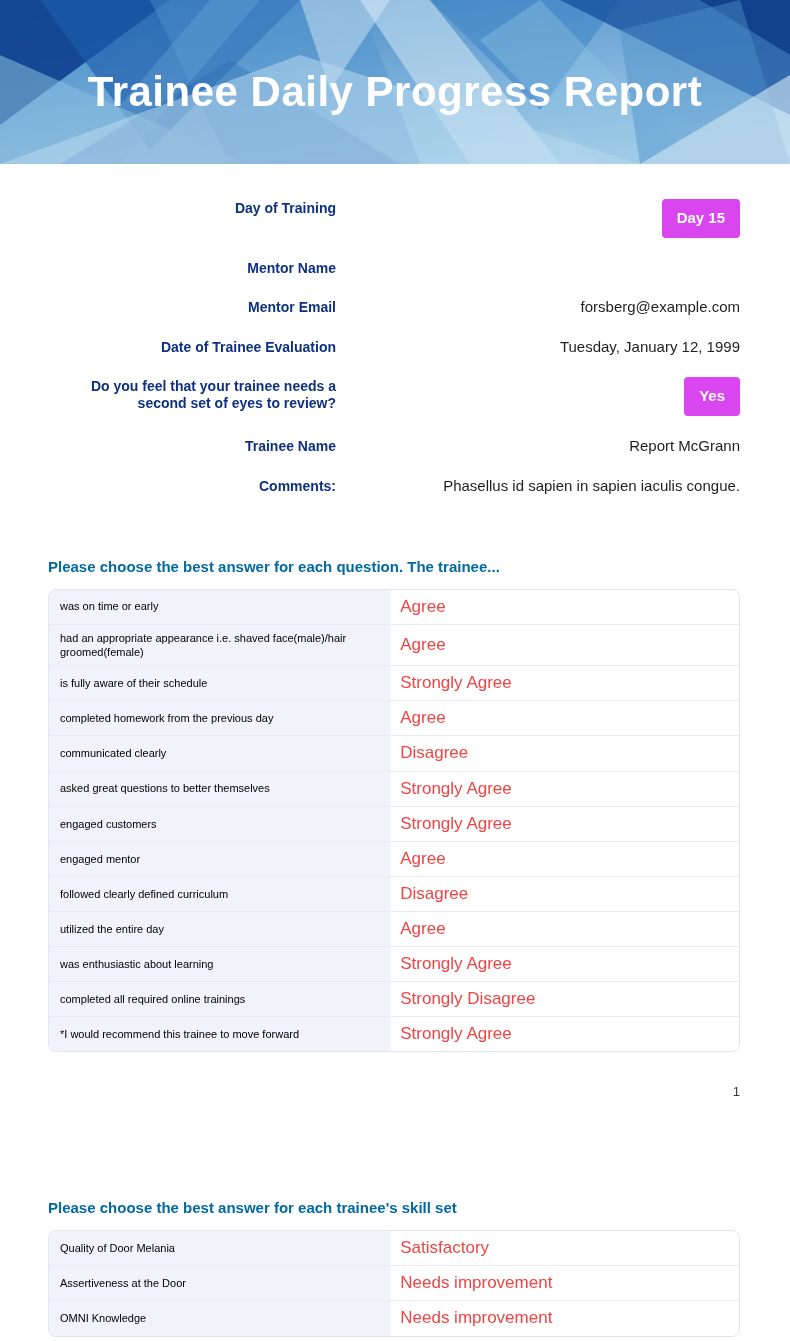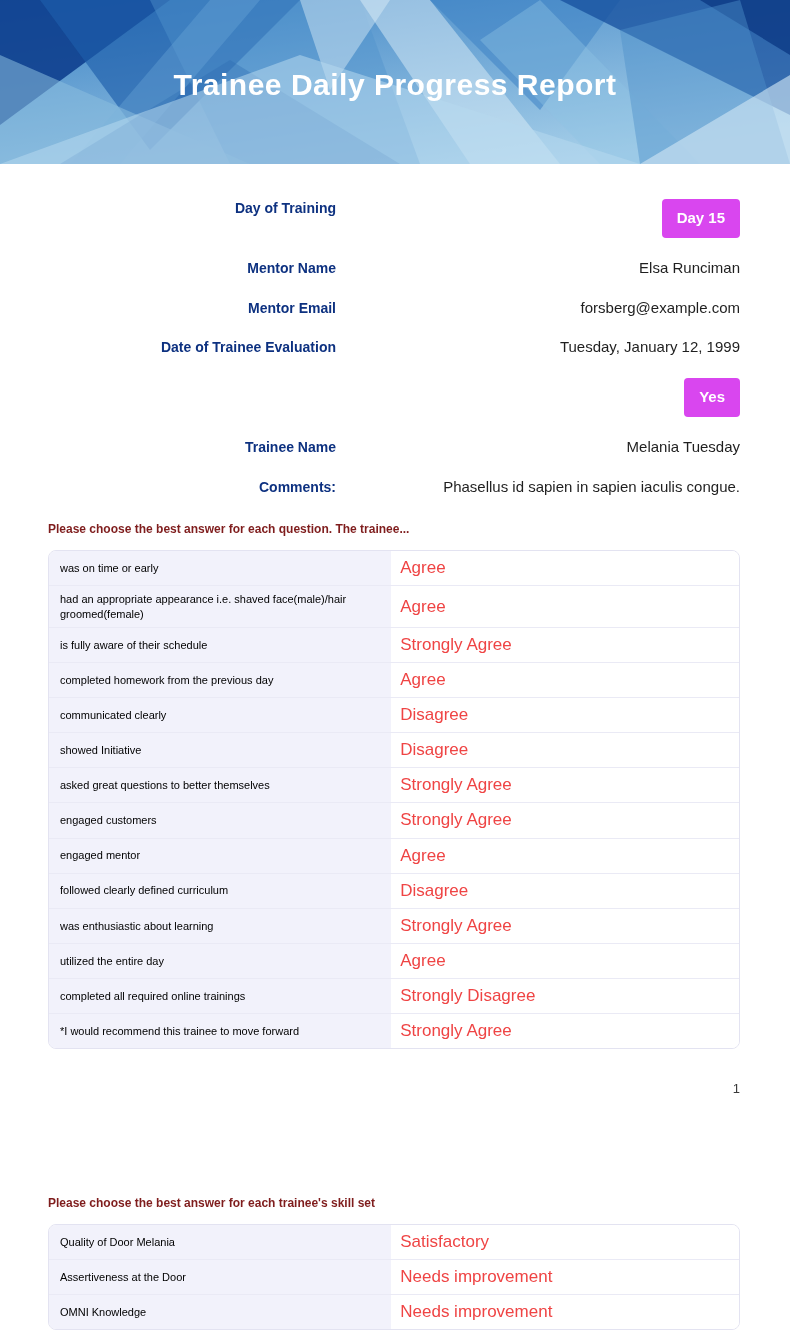--- a/index.html
+++ b/index.html
@@ -4,34 +4,34 @@
 <style>
   * { margin:0; padding:0; box-sizing:border-box; }
   html,body { width:790px; height:1341px; overflow:hidden; background:#ffffff;
     font-family:"Liberation Sans", sans-serif; }
   .page { width:790px; height:1341px; position:relative; background:#fff; }
 
   
   .report-header { position:relative; width:790px; height:164px; overflow:hidden; }
   .report-header svg { position:absolute; inset:0; display:block; }
   .report-title { position:absolute; top:68px; left:0; width:100%; text-align:center;
-    color:#ffffff; font-size:30px; font-weight:bold; letter-spacing:0.5px; }
+    color:#ffffff; font-size:42px; font-weight:bold; letter-spacing:0.5px; }
 
   
   .fields { margin:34px 50px 0 48px; }
   .field-row { display:flex; align-items:flex-start; margin-bottom:20px;text-align:right; }
   .field-label { width:288px; flex:0 0 288px; color:#0d3180; font-weight:bold;
     font-size:14px; line-height:1.22; padding-top:2px; }
   .field-value { flex:1; font-size:15px; color:#1f1f1f; line-height:1.25; padding-top:1px; }
   .badge { display:inline-block; background:#d946ef; color:#ffffff; font-weight:bold;
     font-size:15px; padding:10px 15px; border-radius:4px; }
 
   
-  .section-heading { margin:26px 50px 14px 48px; color:#7f1d1d; font-weight:bold;
-    font-size:12px; }
+  .section-heading { margin:62px 50px 14px 48px; color:#0369a1; font-weight:bold;
+    font-size:15px; }
   .table-wrap { margin:0 50px 0 48px; border:1px solid #e3e3f1; border-radius:8px;
     overflow:hidden; background:#fff; }
   table { width:100%; border-collapse:collapse; }
   tr + tr td { border-top:1px solid #eaeaf5; }
   td.q { width:49.6%; background:#f2f2fb; color:#000000; font-weight:normal;
     font-size:11px; line-height:1.3; padding:6px 12px 6px 11px; vertical-align:middle; }
   td.a { background:#ffffff; color:#ef4444; font-size:17px; line-height:1.3;
     padding:6px 10px 6px 9px; vertical-align:middle; }
 
   .page-number { margin:32px 50px 0 48px; text-align:right; color:#3a3a3a;
@@ -76,50 +76,47 @@
     <div class="fields">
         <div class="field-row">
         <div class="field-label">Day of Training</div>
         <div class="field-value">
           <span class="badge">Day 15</span>
           
         </div>
       </div>
         <div class="field-row">
         <div class="field-label">Mentor Name</div>
-        <div class="field-value">
-          
-          <span class="field-text">Elsa Runciman</span>
-        </div>
       </div>
         <div class="field-row">
         <div class="field-label">Mentor Email</div>
         <div class="field-value">
           
           <span class="field-text">forsberg@example.com</span>
         </div>
       </div>
         <div class="field-row">
         <div class="field-label">Date of Trainee Evaluation</div>
         <div class="field-value">
           
           <span class="field-text">Tuesday, January 12, 1999</span>
         </div>
       </div>
         <div class="field-row">
+        <div class="field-label">Do you feel that your trainee needs a second set of eyes to review?</div>
         <div class="field-value">
           <span class="badge">Yes</span>
           
         </div>
       </div>
         <div class="field-row">
         <div class="field-label">Trainee Name</div>
         <div class="field-value">
           
-          <span class="field-text">Melania Tuesday</span>
+          <span class="field-text">Report McGrann</span>
         </div>
       </div>
         <div class="field-row">
         <div class="field-label">Comments:</div>
         <div class="field-value">
           
           <span class="field-text">Phasellus id sapien in sapien iaculis congue.</span>
         </div>
       </div>
       </div>
@@ -143,46 +140,42 @@
           </tr>
             <tr>
             <td class="q">completed homework from the previous day</td>
             <td class="a">Agree</td>
           </tr>
             <tr>
             <td class="q">communicated clearly</td>
             <td class="a">Disagree</td>
           </tr>
             <tr>
-            <td class="q">showed Initiative</td>
-            <td class="a">Disagree</td>
-          </tr>
-            <tr>
             <td class="q">asked great questions to better themselves</td>
             <td class="a">Strongly Agree</td>
           </tr>
             <tr>
             <td class="q">engaged customers</td>
             <td class="a">Strongly Agree</td>
           </tr>
             <tr>
             <td class="q">engaged mentor</td>
             <td class="a">Agree</td>
           </tr>
             <tr>
             <td class="q">followed clearly defined curriculum</td>
             <td class="a">Disagree</td>
           </tr>
             <tr>
+            <td class="q">utilized the entire day</td>
+            <td class="a">Agree</td>
+          </tr>
+            <tr>
             <td class="q">was enthusiastic about learning</td>
             <td class="a">Strongly Agree</td>
-          </tr>
-            <tr>
-            <td class="q">utilized the entire day</td>
-            <td class="a">Agree</td>
           </tr>
             <tr>
             <td class="q">completed all required online trainings</td>
             <td class="a">Strongly Disagree</td>
           </tr>
             <tr>
             <td class="q">*I would recommend this trainee to move forward</td>
             <td class="a">Strongly Agree</td>
           </tr>
           </tbody>

